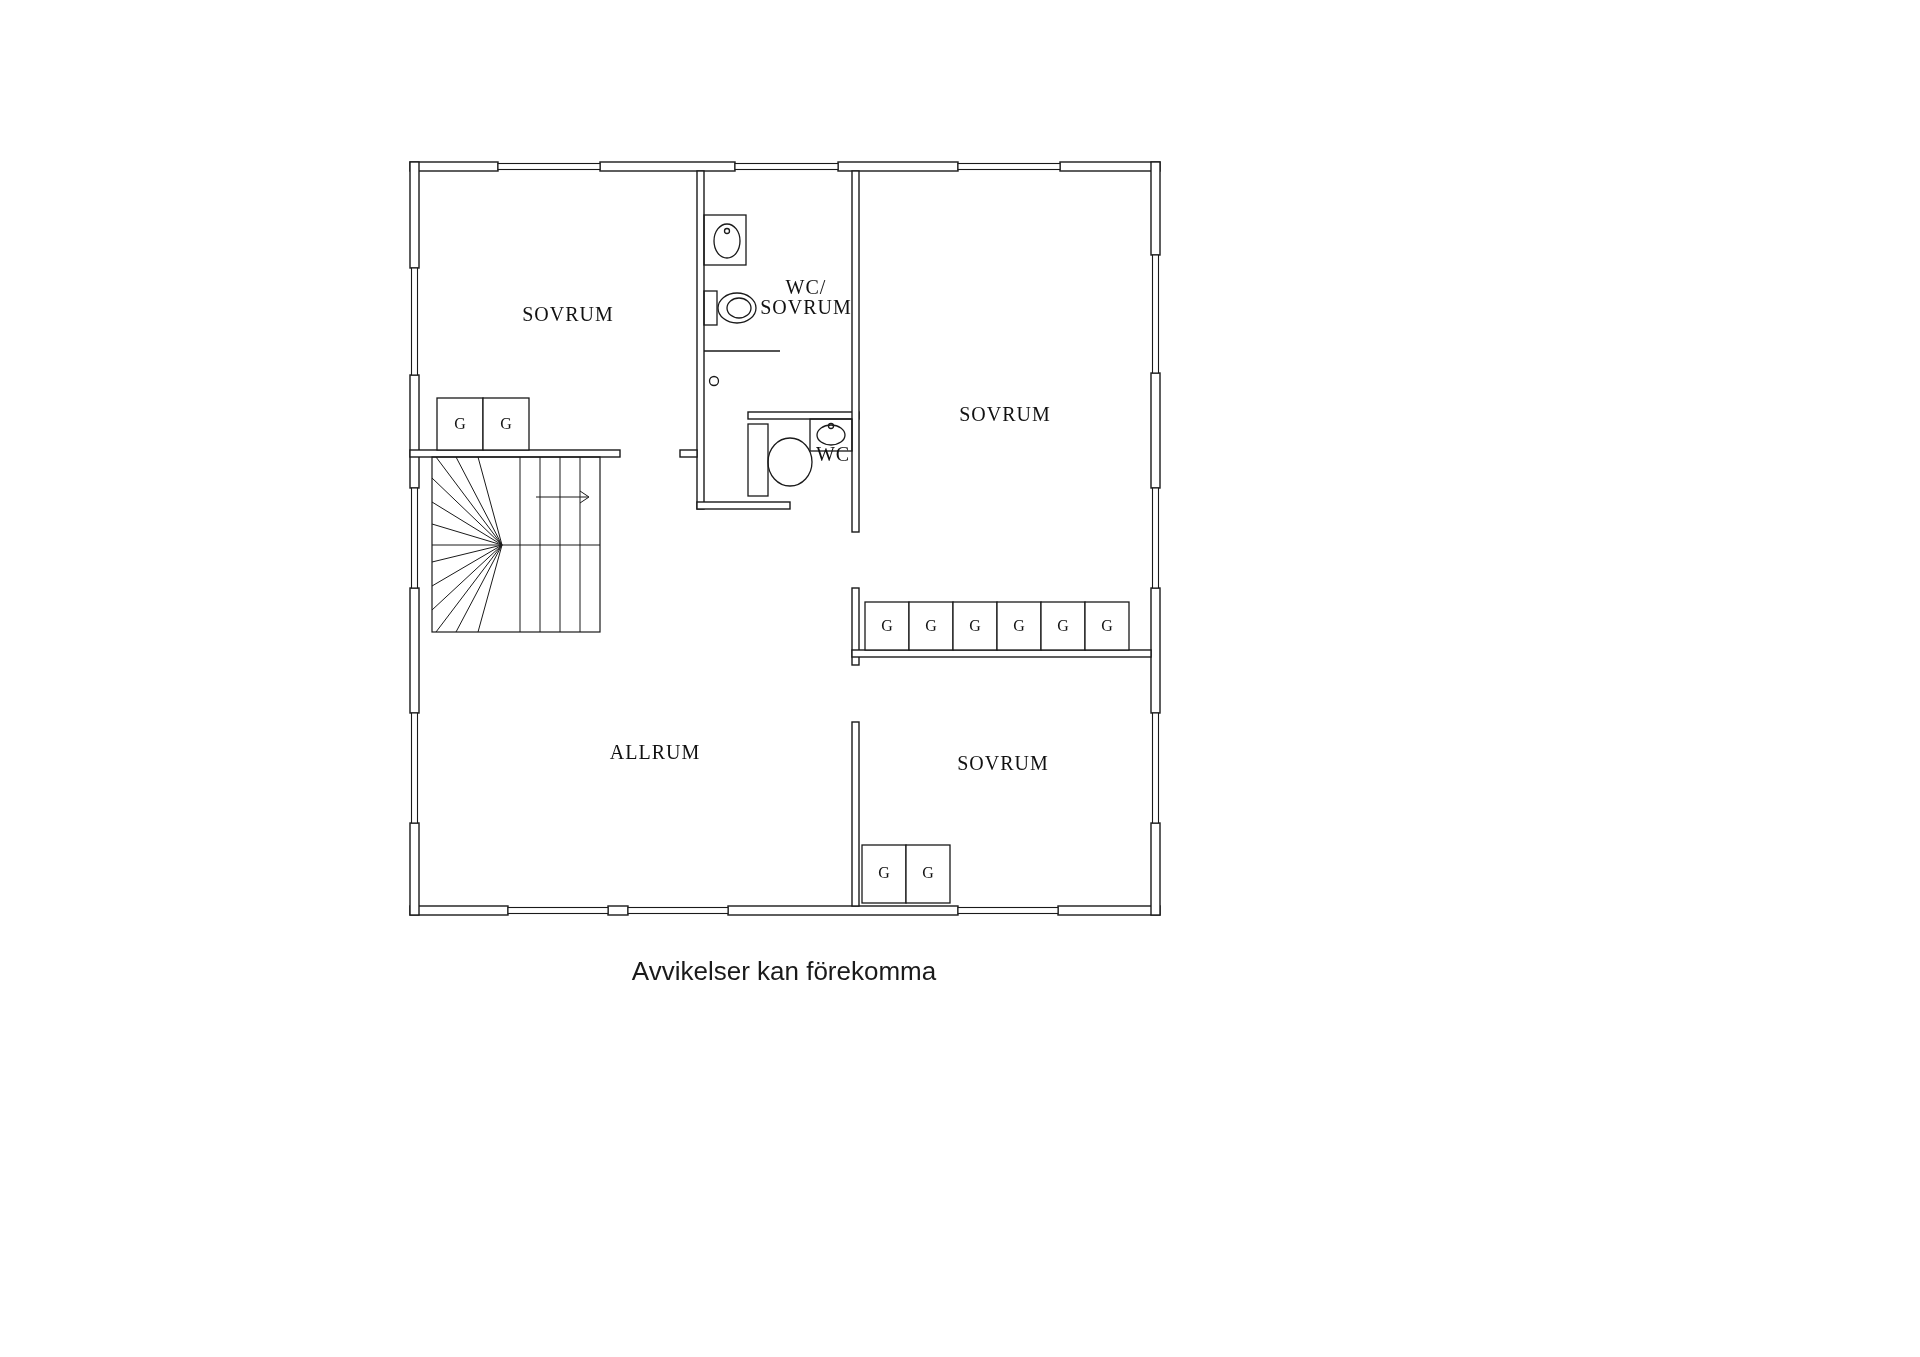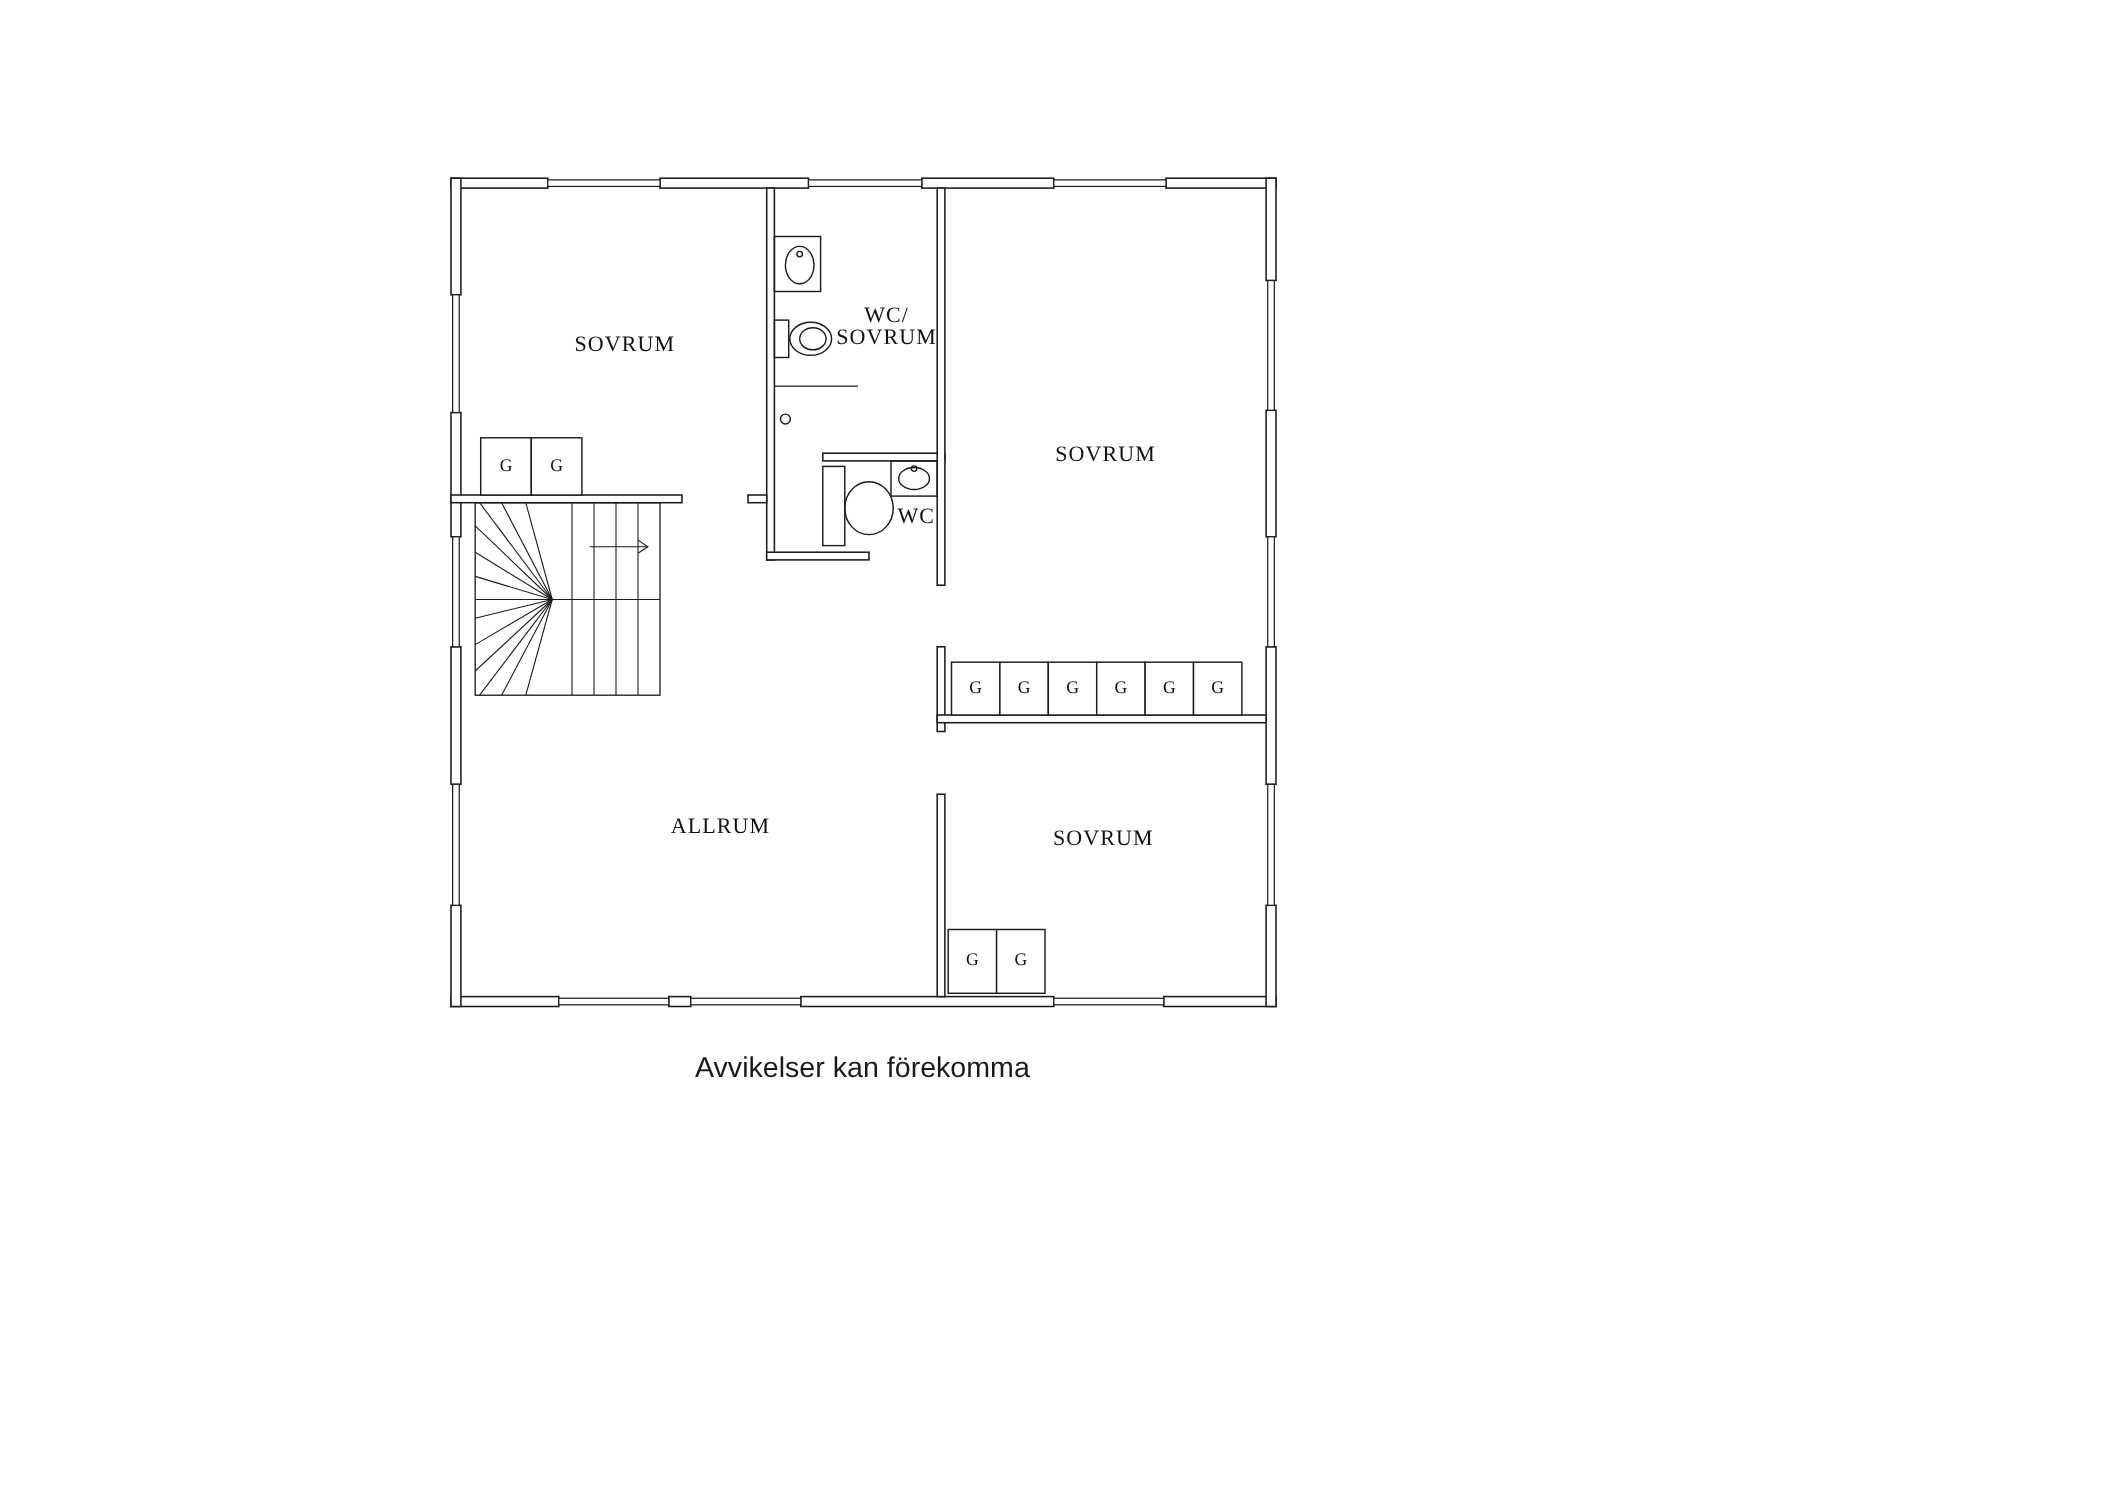--- a/index.html
+++ b/index.html
@@ -203,21 +203,21 @@
 
   <div class="room-label" style="left:568px; top:314px;">SOVRUM</div>
 
   <div class="room-label two-line" style="left:806px; top:297px;">
     <div>WC/</div>
     <div>SOVRUM</div>
   </div>
 
   <div class="room-label" style="left:1005px; top:414px;">SOVRUM</div>
 
-  <div class="room-label" style="left:833px; top:470px;">WC</div>
+  <div class="room-label" style="left:833px; top:454px;">WC</div>
 
   <div class="room-label" style="left:655px; top:752px;">ALLRUM</div>
 
   <div class="room-label" style="left:1003px; top:763px;">SOVRUM</div>
 
   <div class="g-label" style="left:460px; top:424px;">G</div>
   <div class="g-label" style="left:506px; top:424px;">G</div>
   <div class="g-label" style="left:887px; top:626px;">G</div>
   <div class="g-label" style="left:931px; top:626px;">G</div>
   <div class="g-label" style="left:975px; top:626px;">G</div>

